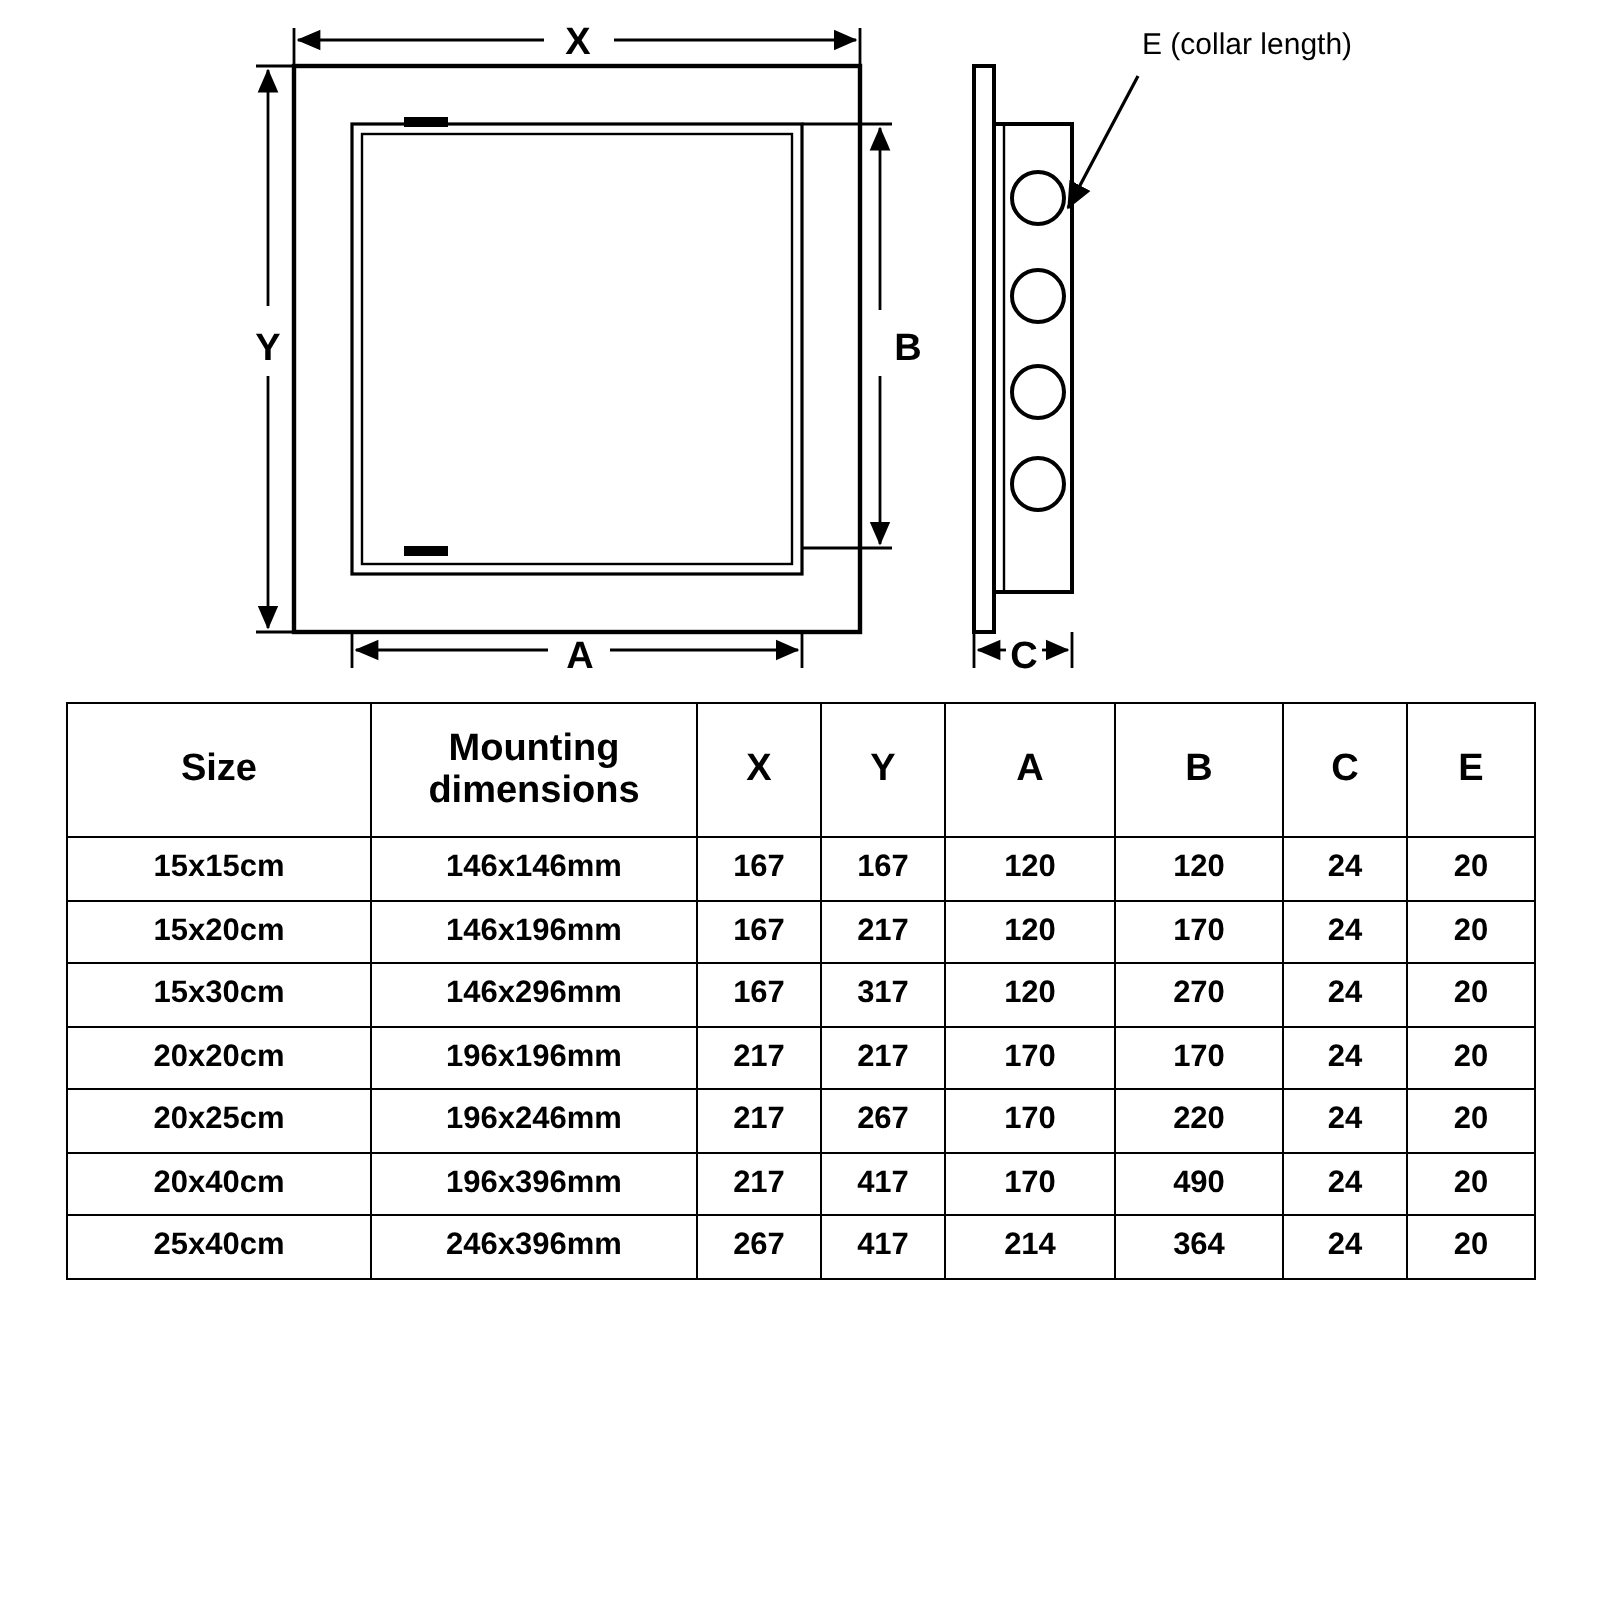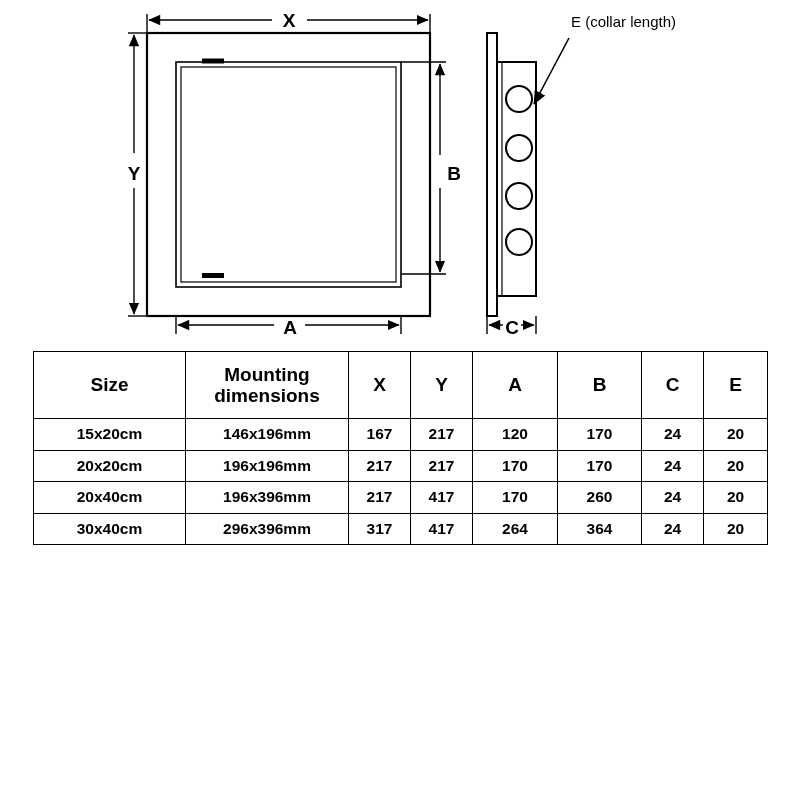--- a/index.html
+++ b/index.html
@@ -199,55 +199,85 @@
           <th>X</th>
           <th>Y</th>
           <th>A</th>
           <th>B</th>
           <th>C</th>
           <th>E</th>
         </tr>
       </thead>
       <tbody>
         <tr>
+          <td>15x15cm</td>
+          <td>146x146mm</td>
+          <td>167</td>
+          <td>167</td>
+          <td>120</td>
+          <td>120</td>
+          <td>24</td>
+          <td>20</td>
+        </tr>
+        <tr>
           <td>15x20cm</td>
           <td>146x196mm</td>
           <td>167</td>
           <td>217</td>
           <td>120</td>
           <td>170</td>
           <td>24</td>
           <td>20</td>
         </tr>
         <tr>
+          <td>15x30cm</td>
+          <td>146x296mm</td>
+          <td>167</td>
+          <td>317</td>
+          <td>120</td>
+          <td>270</td>
+          <td>24</td>
+          <td>20</td>
+        </tr>
+        <tr>
           <td>20x20cm</td>
           <td>196x196mm</td>
           <td>217</td>
           <td>217</td>
           <td>170</td>
           <td>170</td>
           <td>24</td>
           <td>20</td>
         </tr>
         <tr>
+          <td>20x25cm</td>
+          <td>196x246mm</td>
+          <td>217</td>
+          <td>267</td>
+          <td>170</td>
+          <td>220</td>
+          <td>24</td>
+          <td>20</td>
+        </tr>
+        <tr>
           <td>20x40cm</td>
           <td>196x396mm</td>
           <td>217</td>
           <td>417</td>
           <td>170</td>
-          <td>260</td>
-          <td>24</td>
-          <td>20</td>
-        </tr>
-        <tr>
-          <td>30x40cm</td>
-          <td>296x396mm</td>
-          <td>317</td>
+          <td>490</td>
+          <td>24</td>
+          <td>20</td>
+        </tr>
+        <tr>
+          <td>25x40cm</td>
+          <td>246x396mm</td>
+          <td>267</td>
           <td>417</td>
-          <td>264</td>
+          <td>214</td>
           <td>364</td>
           <td>24</td>
           <td>20</td>
         </tr>
       </tbody>
     </table>
   </div>
 
 </div>
 

